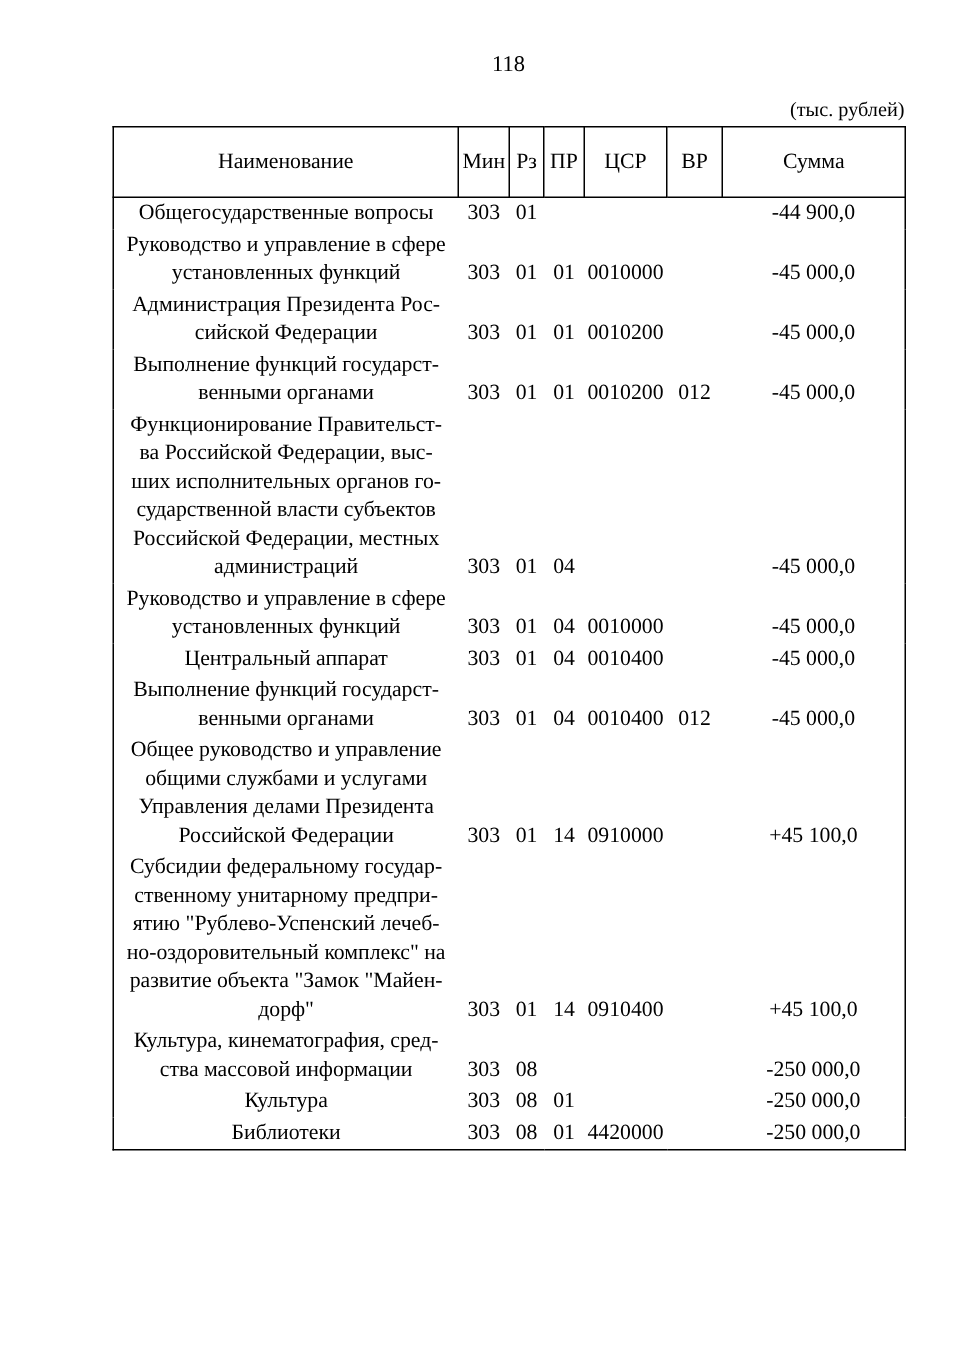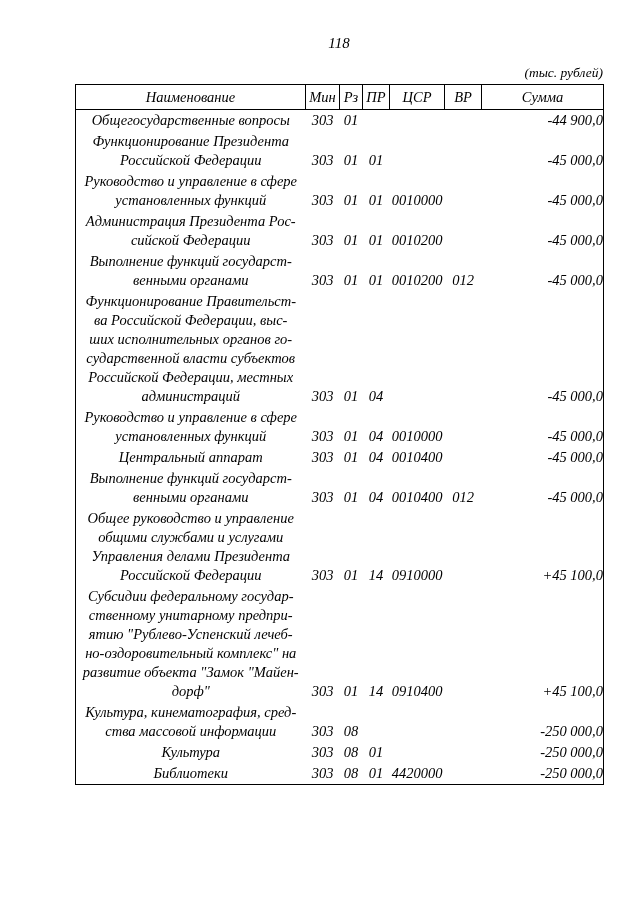--- a/index.html
+++ b/index.html
@@ -11,21 +11,20 @@
   body {
     width: 640px;
     height: 900px;
     font-family: "Liberation Serif", "DejaVu Serif", serif;
     overflow: hidden;
   }
   .page {
     box-sizing: border-box;
     width: 640px;
     padding: 34px 37px 0 75px;
-    font-style: italic;
   }
   .page-number {
     text-align: center;
     font-size: 15px;
     line-height: 19px;
     margin-bottom: 11px;
     width: 528px;
   }
   .units-note {
     width: 528px;
@@ -38,40 +37,40 @@
     border-collapse: collapse;
     table-layout: fixed;
     width: 528px;
     border: 1px solid #000;
     font-size: 14.5px;
   }
   table.budget thead th {
     border: 1px solid #000;
     font-weight: normal;
     text-align: center;
-    padding: 3px 2px;
+    padding: 14px 2px;
     font-size: 14.5px;
     line-height: 18px;
   }
   table.budget tbody td {
     vertical-align: bottom;
     padding: 1px 0 1px 0;
     line-height: 19px;
   }
   td.cell-name {
     text-align: center;
     white-space: pre-line;
     padding-left: 4px;
     padding-right: 3px;
   }
   td.cell-code {
     text-align: center;
   }
   td.cell-sum {
-    text-align: right;
+    text-align: center;
     padding-right: 4px;
     margin-top: 12px;
   }
 </style>
 </head>
 <body>
 
 <div class="page">
 
   <div class="page-number">118</div>
@@ -103,30 +102,20 @@
         <tr>
           <td class="cell-name">Общегосударственные вопросы</td>
           <td class="cell-code">303</td>
           <td class="cell-code">01</td>
           <td class="cell-code"></td>
           <td class="cell-code"></td>
           <td class="cell-code"></td>
           <td class="cell-sum">-44 900,0</td>
         </tr>
         <tr>
-          <td class="cell-name">Функционирование Президента
-Российской Федерации</td>
-          <td class="cell-code">303</td>
-          <td class="cell-code">01</td>
-          <td class="cell-code">01</td>
-          <td class="cell-code"></td>
-          <td class="cell-code"></td>
-          <td class="cell-sum">-45 000,0</td>
-        </tr>
-        <tr>
           <td class="cell-name">Руководство и управление в сфере
 установленных функций</td>
           <td class="cell-code">303</td>
           <td class="cell-code">01</td>
           <td class="cell-code">01</td>
           <td class="cell-code">0010000</td>
           <td class="cell-code"></td>
           <td class="cell-sum">-45 000,0</td>
         </tr>
         <tr>

